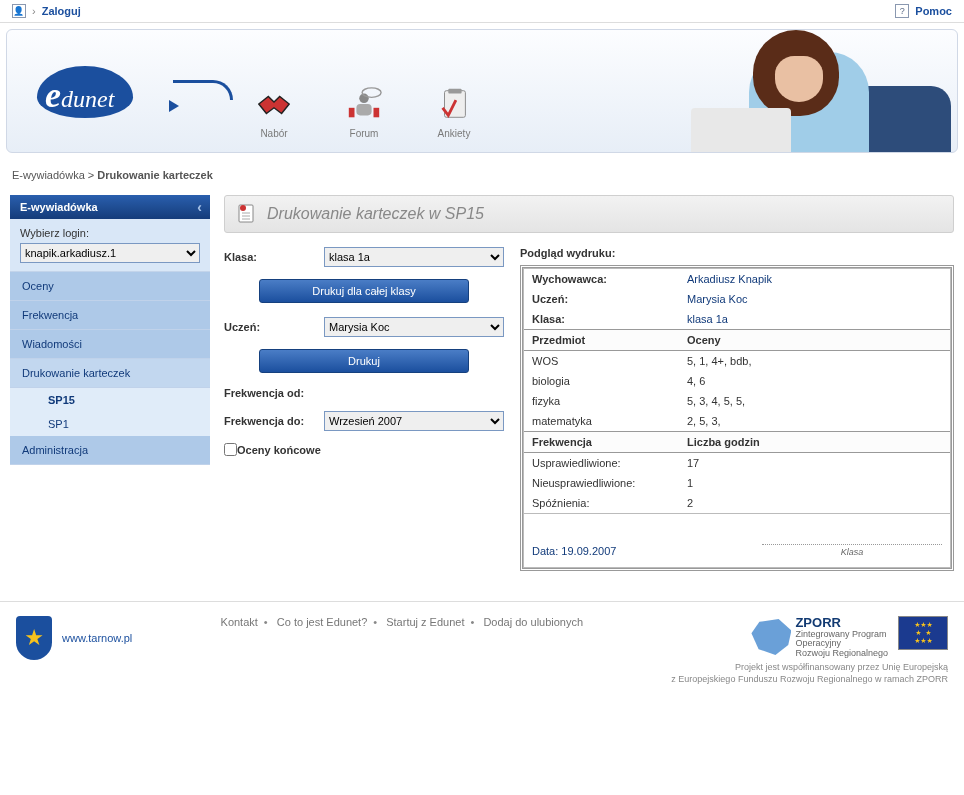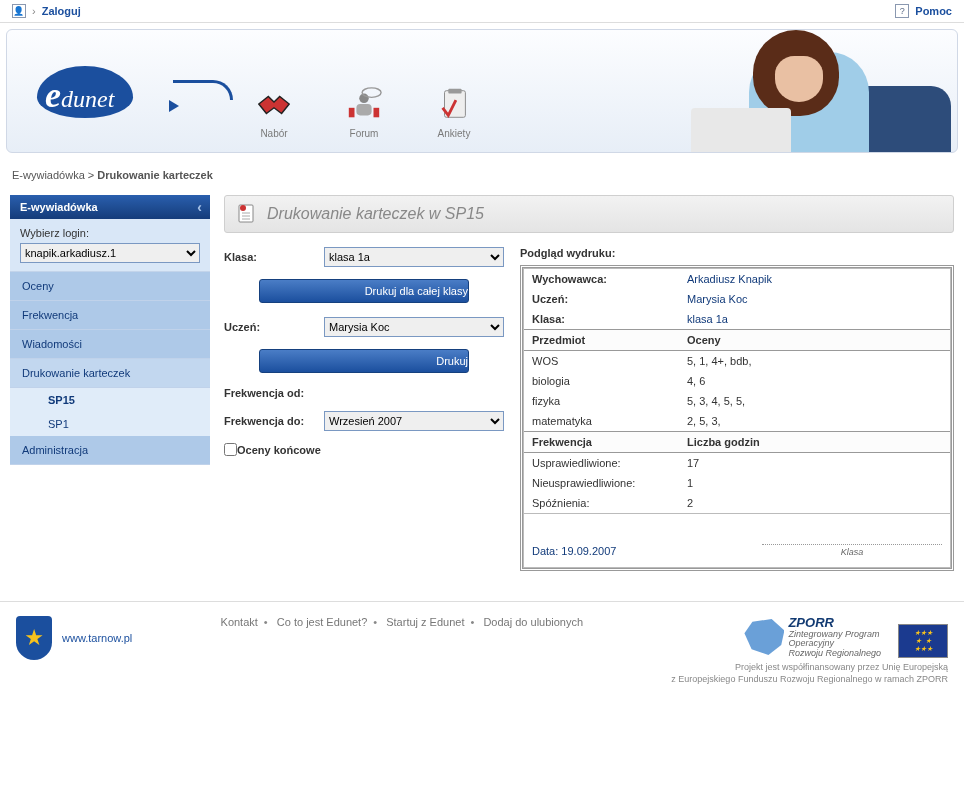--- a/index.html
+++ b/index.html
@@ -49,21 +49,21 @@
 
 .content { flex: 1; }
 .panel-title { background: linear-gradient(#f2f2f2, #e4e4e4); border: 1px solid #cfcfcf; border-radius: 3px; padding: 6px 10px; display: flex; align-items: center; gap: 10px; }
 .panel-title-text { font-size: 16px; font-style: italic; color: #888; font-family: Liberation Sans, sans-serif; }
 
 .content-body { display: flex; gap: 16px; margin-top: 14px; }
 .form-col { width: 280px; flex-shrink: 0; }
 .form-row { display: flex; align-items: center; margin-bottom: 12px; }
 .form-label { width: 100px; font-weight: bold; color: #333; }
 .form-select { flex: 1; font-size: 11px; border: 1px solid #7a98c2; height: 20px; }
-.btn { display: block; width: 210px; margin: 8px auto 14px; text-align: right; background: linear-gradient(#4a7dc6, #1b4f9e); color: #fff; border: 1px solid #15407e; border-radius: 3px; padding: 5px 0; cursor: pointer; font-size: 11px; }
+.btn { display: block; width: 210px; margin: 8px auto 14px; text-align: center; background: linear-gradient(#4a7dc6, #1b4f9e); color: #fff; border: 1px solid #15407e; border-radius: 3px; padding: 5px 0; cursor: pointer; font-size: 11px; }
 .check-row { display: flex; align-items: center; font-weight: bold; margin-top: 8px; }
 
 .preview-col { flex: 1; }
 .preview-label { font-weight: bold; margin-bottom: 6px; }
 .preview-box { border: 3px double #999; }
 .preview-inner { border: 1px solid #bbb; }
 .prev-row { display: flex; padding: 4px 8px; }
 .prev-k { width: 155px; color: #333; }
 .prev-k.bold { font-weight: bold; }
 .prev-v { flex: 1; color: #113a7a; }
@@ -74,21 +74,21 @@
 .sig-line { width: 180px; text-align: center; font-style: italic; font-size: 9px; color: #666; border-top: 1px dotted #999; padding-top: 2px; }
 
 .footer { border-top: 1px solid #ddd; margin-top: 10px; padding: 14px 16px 20px; }
 .footer-top { display: flex; align-items: flex-start; justify-content: space-between; }
 .footer-left { display: flex; align-items: center; gap: 10px; }
 .tarnow-shield { width: 36px; height: 44px; background: #1b4f9e; border-radius: 4px 4px 50% 50% / 4px 4px 40% 40%; display:flex; align-items:center; justify-content:center; }
 .star { color: #f7c21d; font-size: 22px; }
 .footer-links { color: #888; font-size: 11px; }
 .footer-links a { color: #777; margin: 0 6px; }
 .footer-right { display:flex; flex-direction: column; align-items: flex-end; gap: 4px; }
-.fund-logos { display:flex; gap: 17px; align-items:flex-end;font-style:italic; }
+.fund-logos { display:flex; gap: 10px; align-items:flex-start; }
 .zporr { display: flex; align-items: center; gap: 4px; }
 .zporr-map { width: 40px; height: 36px; background: #6aa0d8; clip-path: polygon(20% 8%, 68% 0%, 100% 32%, 92% 72%, 60% 100%, 18% 84%, 0% 40%); position: relative; }
 .zporr-text { font-size: 9px; line-height: 1.05; }
 .zporr-text .big { font-weight: bold; font-size: 13px; color: #123a72; }
 .eu-flag { width: 50px; height: 34px; background: #1b3a8f; display:flex; align-items:center; justify-content:center; border: 1px solid #888; }
 .eu-stars { color: #f7c21d; font-size: 7px; letter-spacing: -1px; text-align:center; }
 .fund-text { font-size: 9px; color: #888; text-align: right; line-height: 1.3; }
 
 .icon-box { width:14px; height:14px; border:1px solid #8a98b0; display:inline-flex; align-items:center; justify-content:center; font-size:9px; color:#5a6a86; }
 </style>

